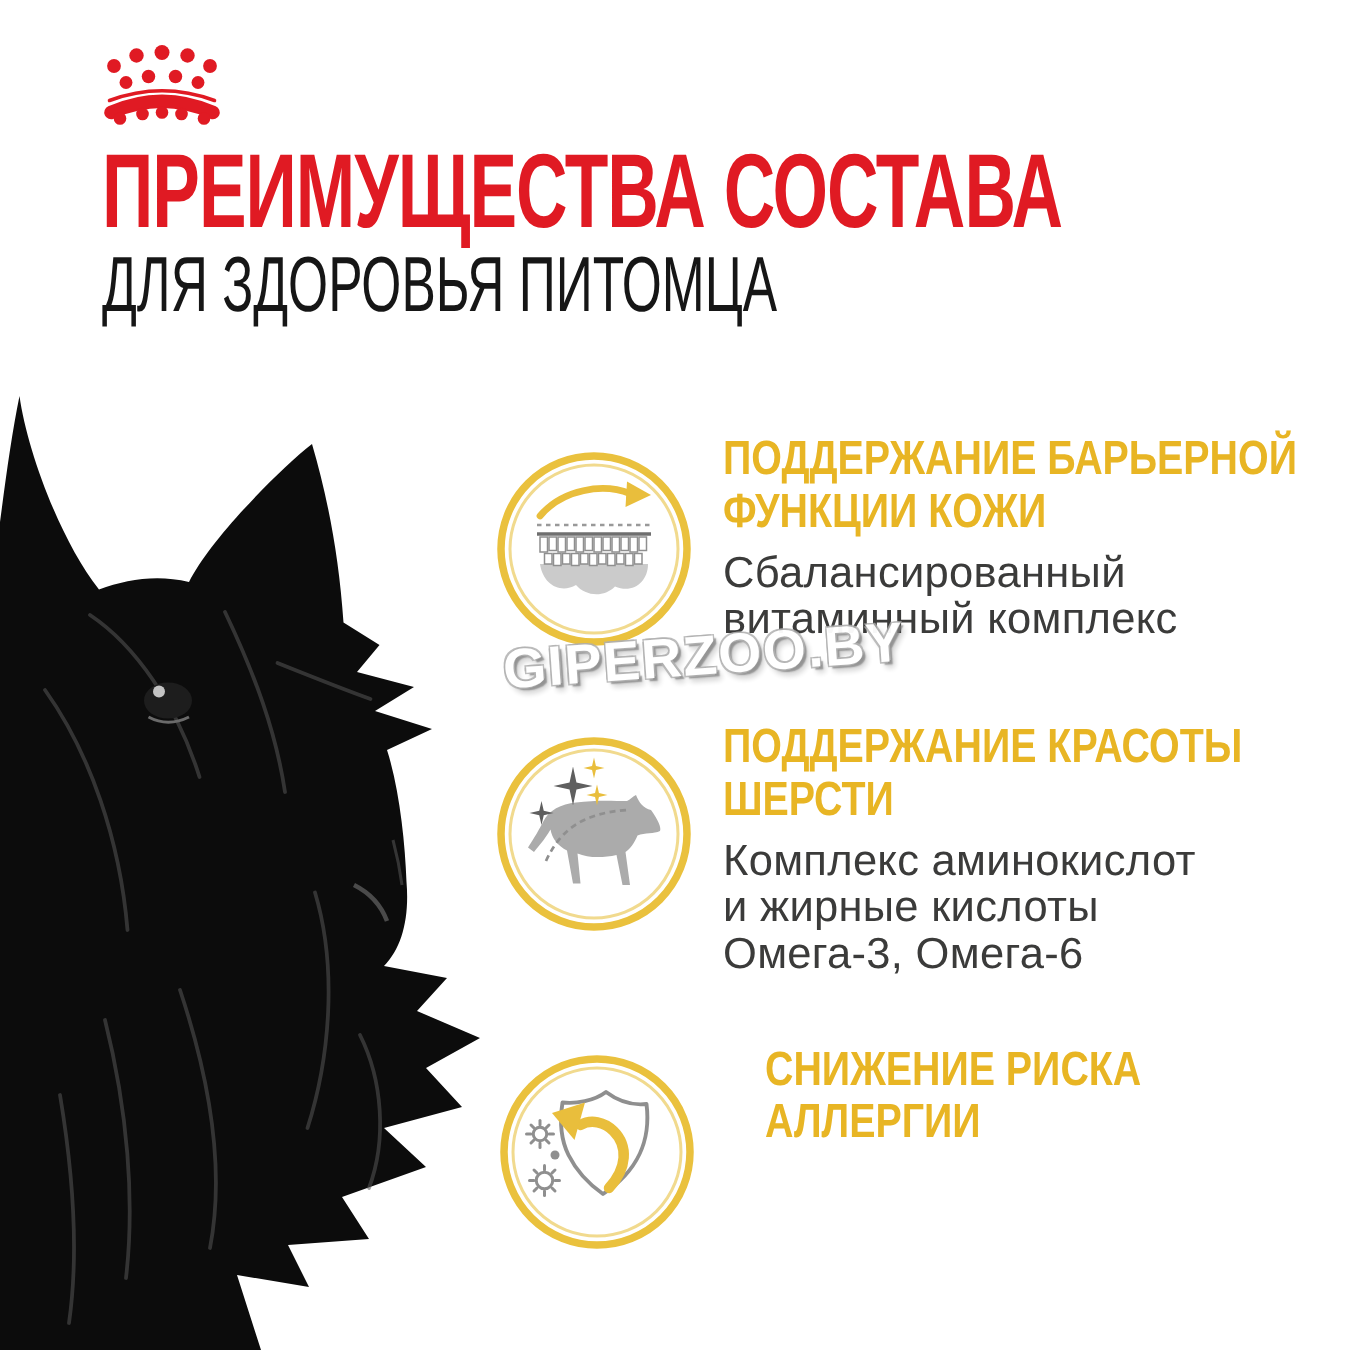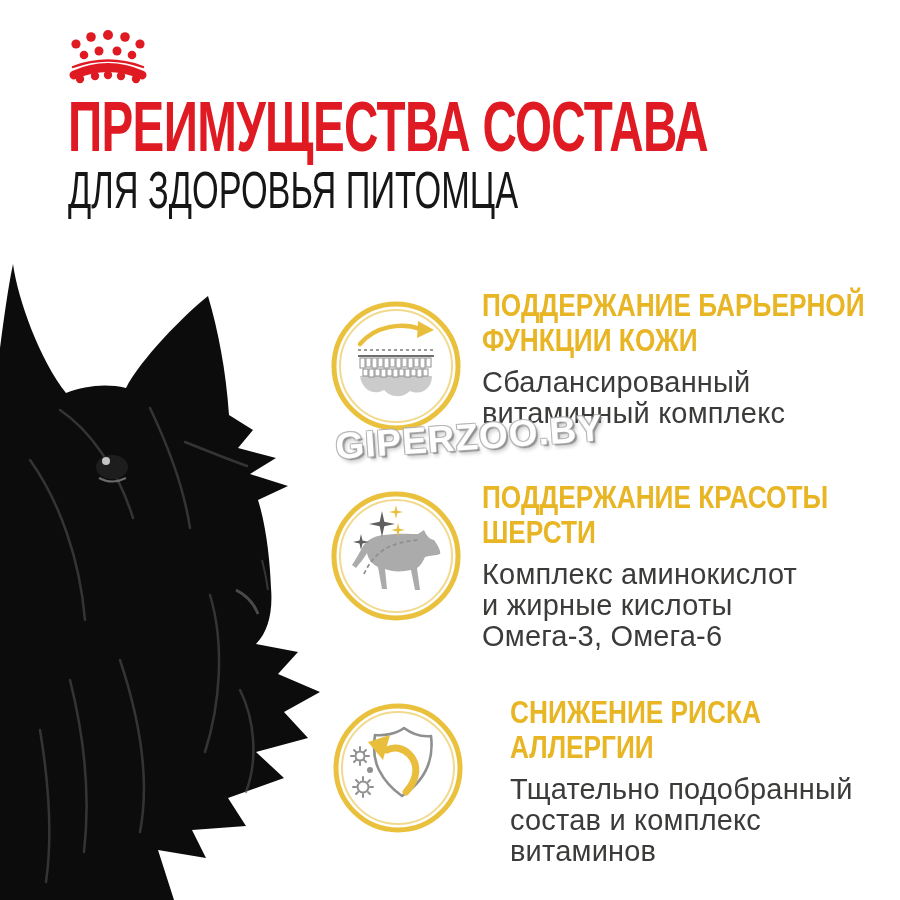--- a/index.html
+++ b/index.html
@@ -217,20 +217,15 @@
           <line x1="26" y1="90" x2="24" y2="92"></line>
       </g>
     </g>
     <circle cx="38" cy="68" r="3" fill="#8F8F8F"></circle>
   </svg>
   <div class="benefit-text pos-text-3">
     <div class="benefit-heading">
       <div>СНИЖЕНИЕ РИСКА</div>
       <div>АЛЛЕРГИИ</div>
     </div>
-    <div class="benefit-desc">
-      <div>Тщательно подобранный</div>
-      <div>состав и комплекс</div>
-      <div>витаминов</div>
-    </div>
   </div>
 
 </div>
 
 </body></html>

